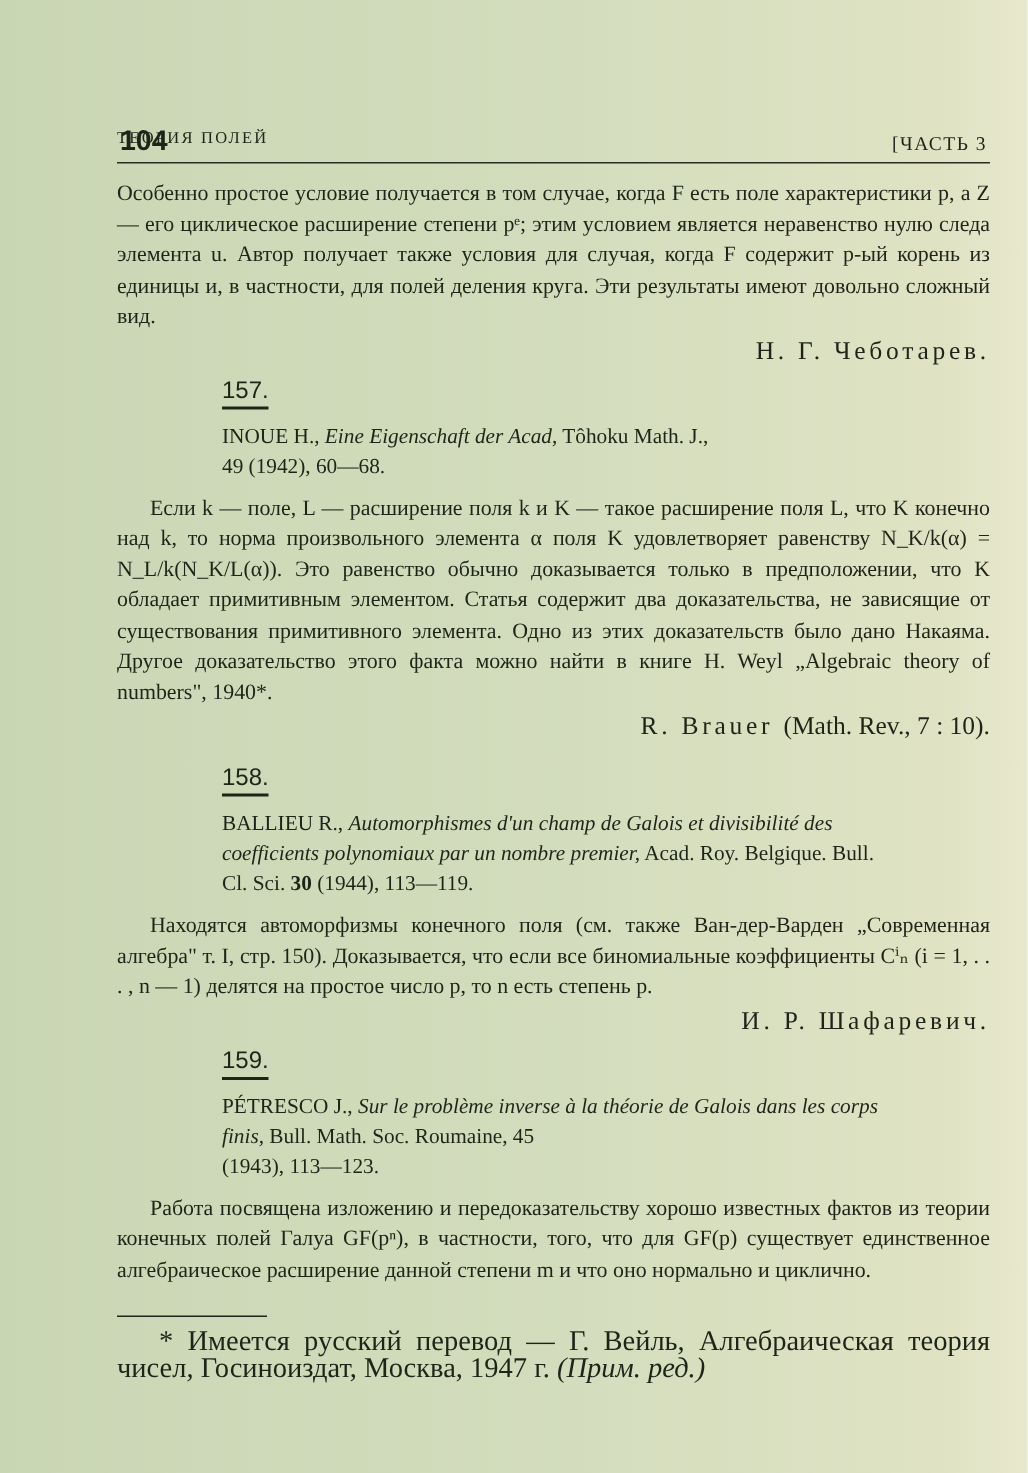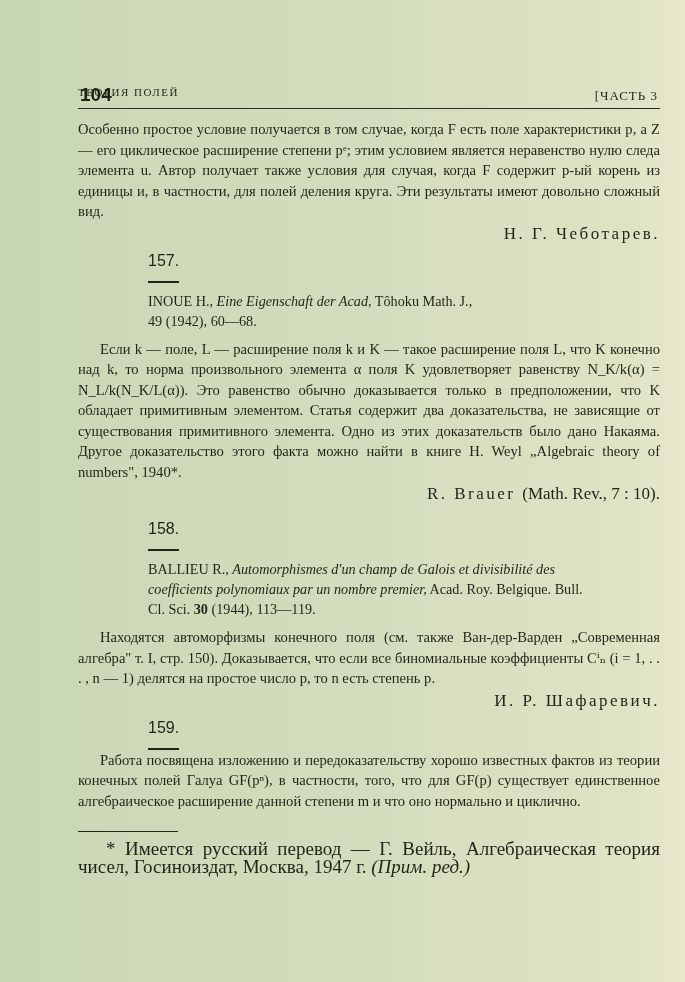--- a/index.html
+++ b/index.html
@@ -16,21 +16,21 @@
   }
   .header .pnum { position:absolute; left:2px; top:2px; font-size:19px; font-weight:bold; font-family:"Liberation Sans", sans-serif; }
   .header .running { position:absolute; left:0; right:0; top:4px; text-align:left; font-size:11px; letter-spacing:1.5px; text-transform:uppercase; }
   .header .part { position:absolute; right:2px; top:6px; font-size:13px; letter-spacing:1px; }
   p { margin:0; font-size:14.6px; line-height:20.5px; text-align:justify; }
   .indent { text-indent:22px; }
   .sig { text-align:right; font-size:17px; letter-spacing:2.5px; margin-top:2px; }
   .sig .r { letter-spacing:0; }
   .entry-num {
     margin-left:70px; font-size:16px; font-family:"Liberation Sans", sans-serif;
-    display:inline-block; border-bottom:2px solid #1f2418; padding-bottom:11px; margin-top:8px;
+    display:inline-block; border-bottom:2px solid #1f2418; padding-bottom:1px; margin-top:8px;
   }
   .ref { margin:8px 0 8px 70px; width:440px; font-size:14.2px; line-height:20px; }
   .ref i { font-style:italic; }
   .ref .center { text-align:left; display:block; }
   .footnote-rule { width:100px; border-top:1.2px solid #1f2418; margin-top:20px; margin-bottom:8px; }
   .footnote { font-size:19px; line-height:18px; text-indent:28px; }
 </style>
 </head>
 <body>
 
@@ -68,20 +68,26 @@
       <span>Acad. Roy. Belgique. Bull. Cl. Sci.</span>
       <b>30</b>
       <span>(1944), 113—119.</span>
     </div>
     <p class="indent">Находятся автоморфизмы конечного поля (см. также Ван-дер-Варден „Современная алгебра" т. I, стр. 150). Доказывается, что если все биномиальные коэффициенты Cⁱₙ (i = 1, . . . , n — 1) делятся на простое число p, то n есть степень p.</p>
     <div class="sig">И. Р. Шафаревич.</div>
   </div>
 
   <div>
     <div class="entry-num">159.</div>
+    <div class="ref">
+      <span>PÉTRESCO J.,</span>
+      <i>Sur le problème inverse à la théorie de Galois dans les corps finis,</i>
+      <span>Bull. Math. Soc. Roumaine, 45</span>
+      <span class="center">(1943), 113—123.</span>
+    </div>
     <p class="indent">Работа посвящена изложению и передоказательству хорошо известных фактов из теории конечных полей Галуа GF(pⁿ), в частности, того, что для GF(p) существует единственное алгебраическое расширение данной степени m и что оно нормально и циклично.</p>
   </div>
 
   <div class="footnote-rule"></div>
   <p class="footnote">
     <span>* Имеется русский перевод — Г. Вейль, Алгебраическая теория чисел, Госиноиздат, Москва, 1947 г.</span>
     <i>(Прим. ред.)</i>
   </p>
 </div>
 

